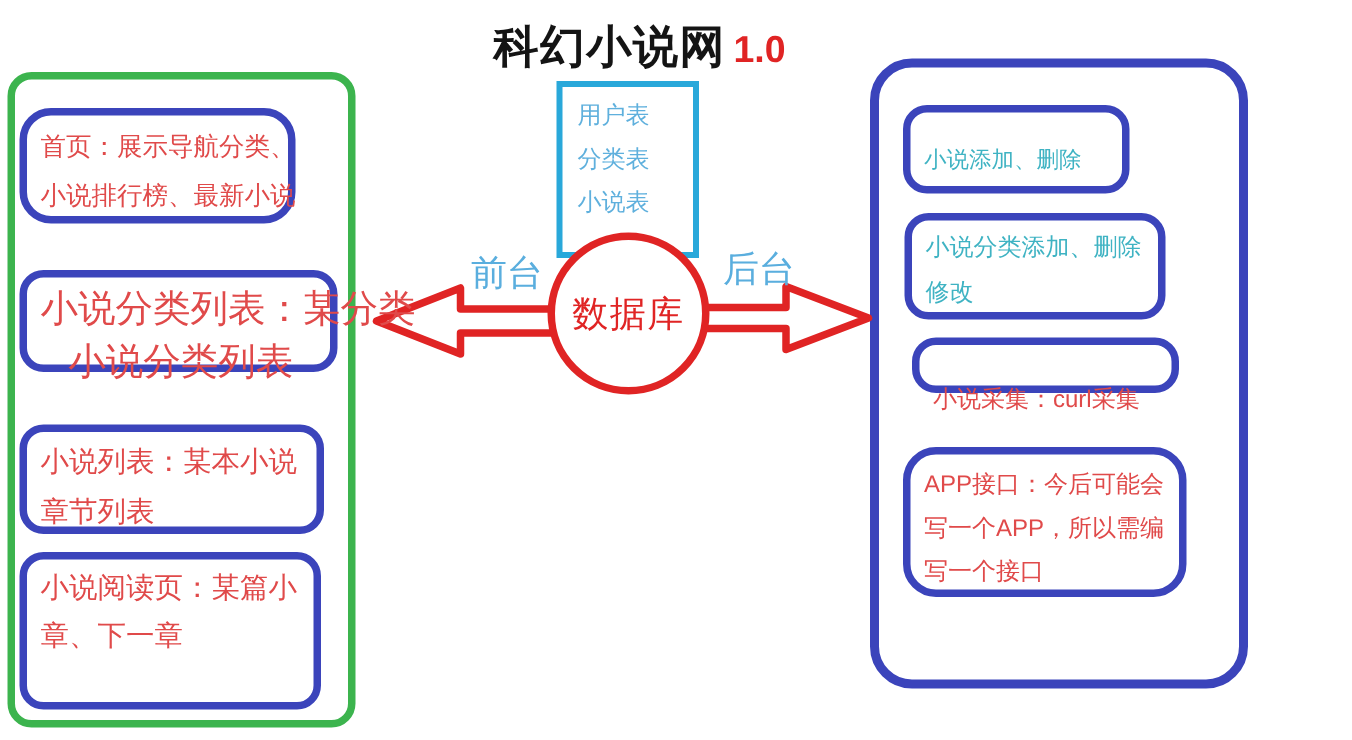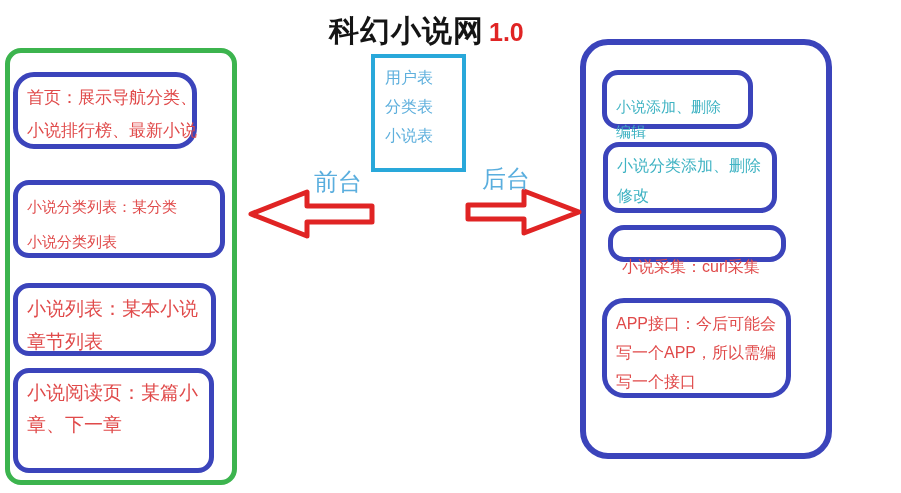--- a/index.html
+++ b/index.html
@@ -44,21 +44,21 @@
   .node{
     position:absolute;border:5px solid #3b44bb;border-radius:16px;
     box-sizing:border-box;background:#fff;padding:4px 6px 0 9px;z-index:5;
   }
   .node .ln{white-space:nowrap;}
   .red-text .ln{color:#e04a4a;}
   .teal-text .ln{color:#3fb3c3;}
   
   #f-box-0{left:13px;top:72px;width:184px;height:77px;font-size:17px;border-radius:21px;}
   #f-box-0 .ln{line-height:33px;}
-  #f-box-1{left:13px;top:180px;width:212px;height:78px;font-size:15px;}
+  #f-box-1{left:13px;top:180px;width:212px;height:68px;font-size:25px;text-align:center;}
   #f-box-1 .ln{line-height:35px;}
   #f-box-2{left:13px;top:283px;width:203px;height:73px;font-size:19px;}
   #f-box-2 .ln{line-height:33px;}
   #f-box-3{left:13px;top:368px;width:201px;height:105px;font-size:19px;}
   #f-box-3 .ln{line-height:32px;}
   #b-box-0{left:602px;top:70px;width:151px;height:59px;font-size:15px;padding-top:19px;}
   #b-box-0 .ln{line-height:25px;}
   #b-box-1{left:603px;top:142px;width:174px;height:71px;font-size:16px;}
   #b-box-1 .ln{line-height:30px;}
   #b-box-2{left:608px;top:225px;width:178px;height:37px;font-size:16px;padding-top:24px;}
@@ -83,20 +83,23 @@
   </div>
 
   <svg id="arrows" viewBox="0 0 901 493" xmlns="http://www.w3.org/2000/svg">
     <polygon points="251,214 307,192 307,206 372,206 372,222 307,222 307,236" fill="#ffffff" stroke="#e02424" stroke-width="5" stroke-linejoin="round"></polygon>
     <polygon points="579,212 524,191 524,205 468,205 468,219 524,219 524,233" fill="#ffffff" stroke="#e02424" stroke-width="5" stroke-linejoin="round"></polygon>
   </svg>
 
   <div class="flow-label front">前台</div>
   <div class="flow-label back">后台</div>
 
+  <div class="db-circle">
+    <span class="lbl">数据库</span>
+  </div>
 
   <div class="panel-front"></div>
 
   <div id="f-box-0" class="node red-text">
     <div class="ln">首页：展示导航分类、</div>
     <div class="ln">小说排行榜、最新小说</div>
   </div>
   <div id="f-box-1" class="node red-text">
     <div class="ln">小说分类列表：某分类</div>
     <div class="ln">小说分类列表</div>
@@ -107,21 +110,20 @@
   </div>
   <div id="f-box-3" class="node red-text">
     <div class="ln">小说阅读页：某篇小</div>
     <div class="ln">章、下一章</div>
   </div>
 
   <div class="panel-back"></div>
 
   <div id="b-box-0" class="node teal-text">
     <div class="ln">小说添加、删除</div>
-    <div class="ln">编辑</div>
   </div>
   <div id="b-box-1" class="node teal-text">
     <div class="ln">小说分类添加、删除</div>
     <div class="ln">修改</div>
   </div>
   <div id="b-box-2" class="node red-text">
     <div class="ln">小说采集：curl采集</div>
   </div>
   <div id="b-box-3" class="node red-text">
     <div class="ln">APP接口：今后可能会</div>

